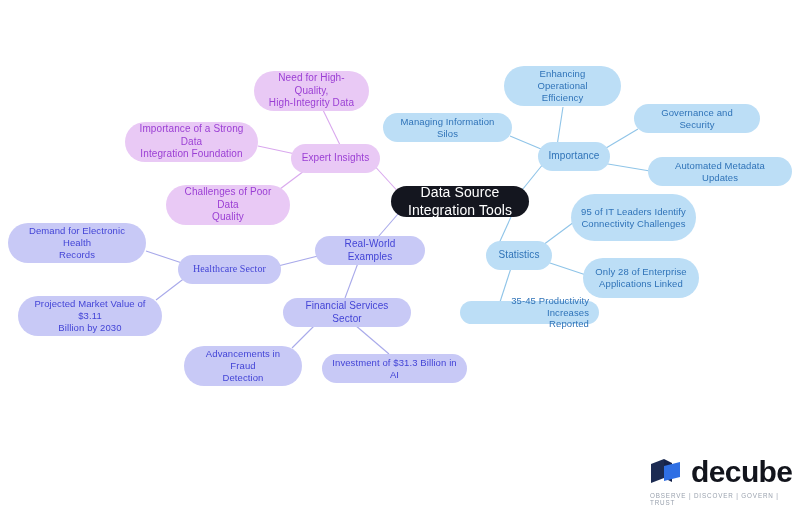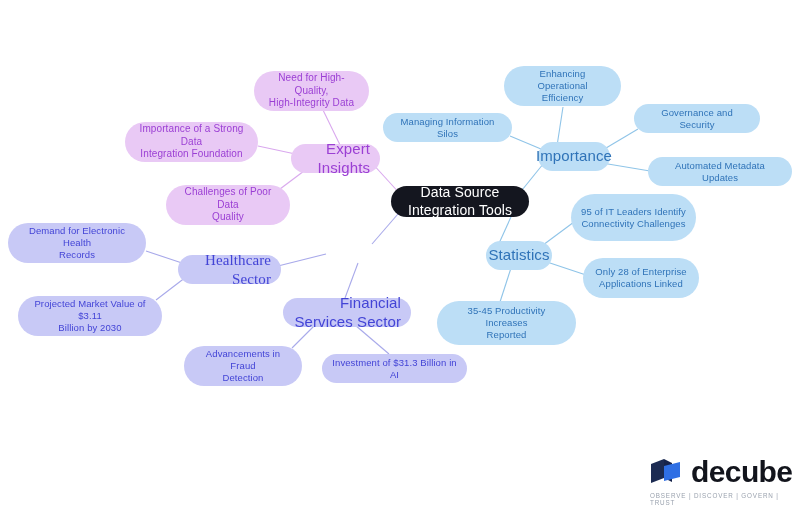--- a/index.html
+++ b/index.html
@@ -54,22 +54,21 @@
     background: #bcdef6;
     color: #2f73b8;
     font-size: 9.5px;
   }
   .node-lav {
     background: #c8c9f6;
     color: #4344d6;
     font-size: 9.5px;
   }
   .node-hub {
-    font-size: 15px;
-    text-align: right;
+    font-size: 10px;
   }
   #logo {
     position: absolute;
     display: flex;
     flex-direction: column;
     align-items: flex-start;
   }
   .logo-row {
     display: flex;
     align-items: center;
@@ -149,23 +148,24 @@
   <div class="node node-blue" style="left:648px; top:157px; width:144px; height:29px;">Automated Metadata Updates</div>
 
   <div class="node node-blue node-hub" style="left:486px; top:241px; width:66px; height:29px;">Statistics</div>
 
   <div class="node node-blue" style="left:571px; top:194px; width:125px; height:47px;">95 of IT Leaders Identify
 Connectivity Challenges</div>
 
   <div class="node node-blue" style="left:583px; top:258px; width:116px; height:40px;">Only 28 of Enterprise
 Applications Linked</div>
 
-  <div class="node node-blue" style="left:437px; top:301px; width:139px; height:44px;">35-45 Productivity Increases
+  <div class="node node-blue" style="left:460px; top:301px; width:139px; height:23px;text-align:right;">35-45 Productivity Increases
 Reported</div>
 
+  <div class="node node-lav node-hub" style="left:315px; top:236px; width:110px; height:29px;">Real-World Examples</div>
 
   <div class="node node-lav node-hub" style="left:178px; top:255px; width:103px; height:29px;font-family:Liberation Serif, serif;">Healthcare Sector</div>
 
   <div class="node node-lav" style="left:8px; top:223px; width:138px; height:40px;">Demand for Electronic Health
 Records</div>
 
   <div class="node node-lav" style="left:18px; top:296px; width:144px; height:40px;">Projected Market Value of $3.11
 Billion by 2030</div>
 
   <div class="node node-lav node-hub" style="left:283px; top:298px; width:128px; height:29px;">Financial Services Sector</div>

